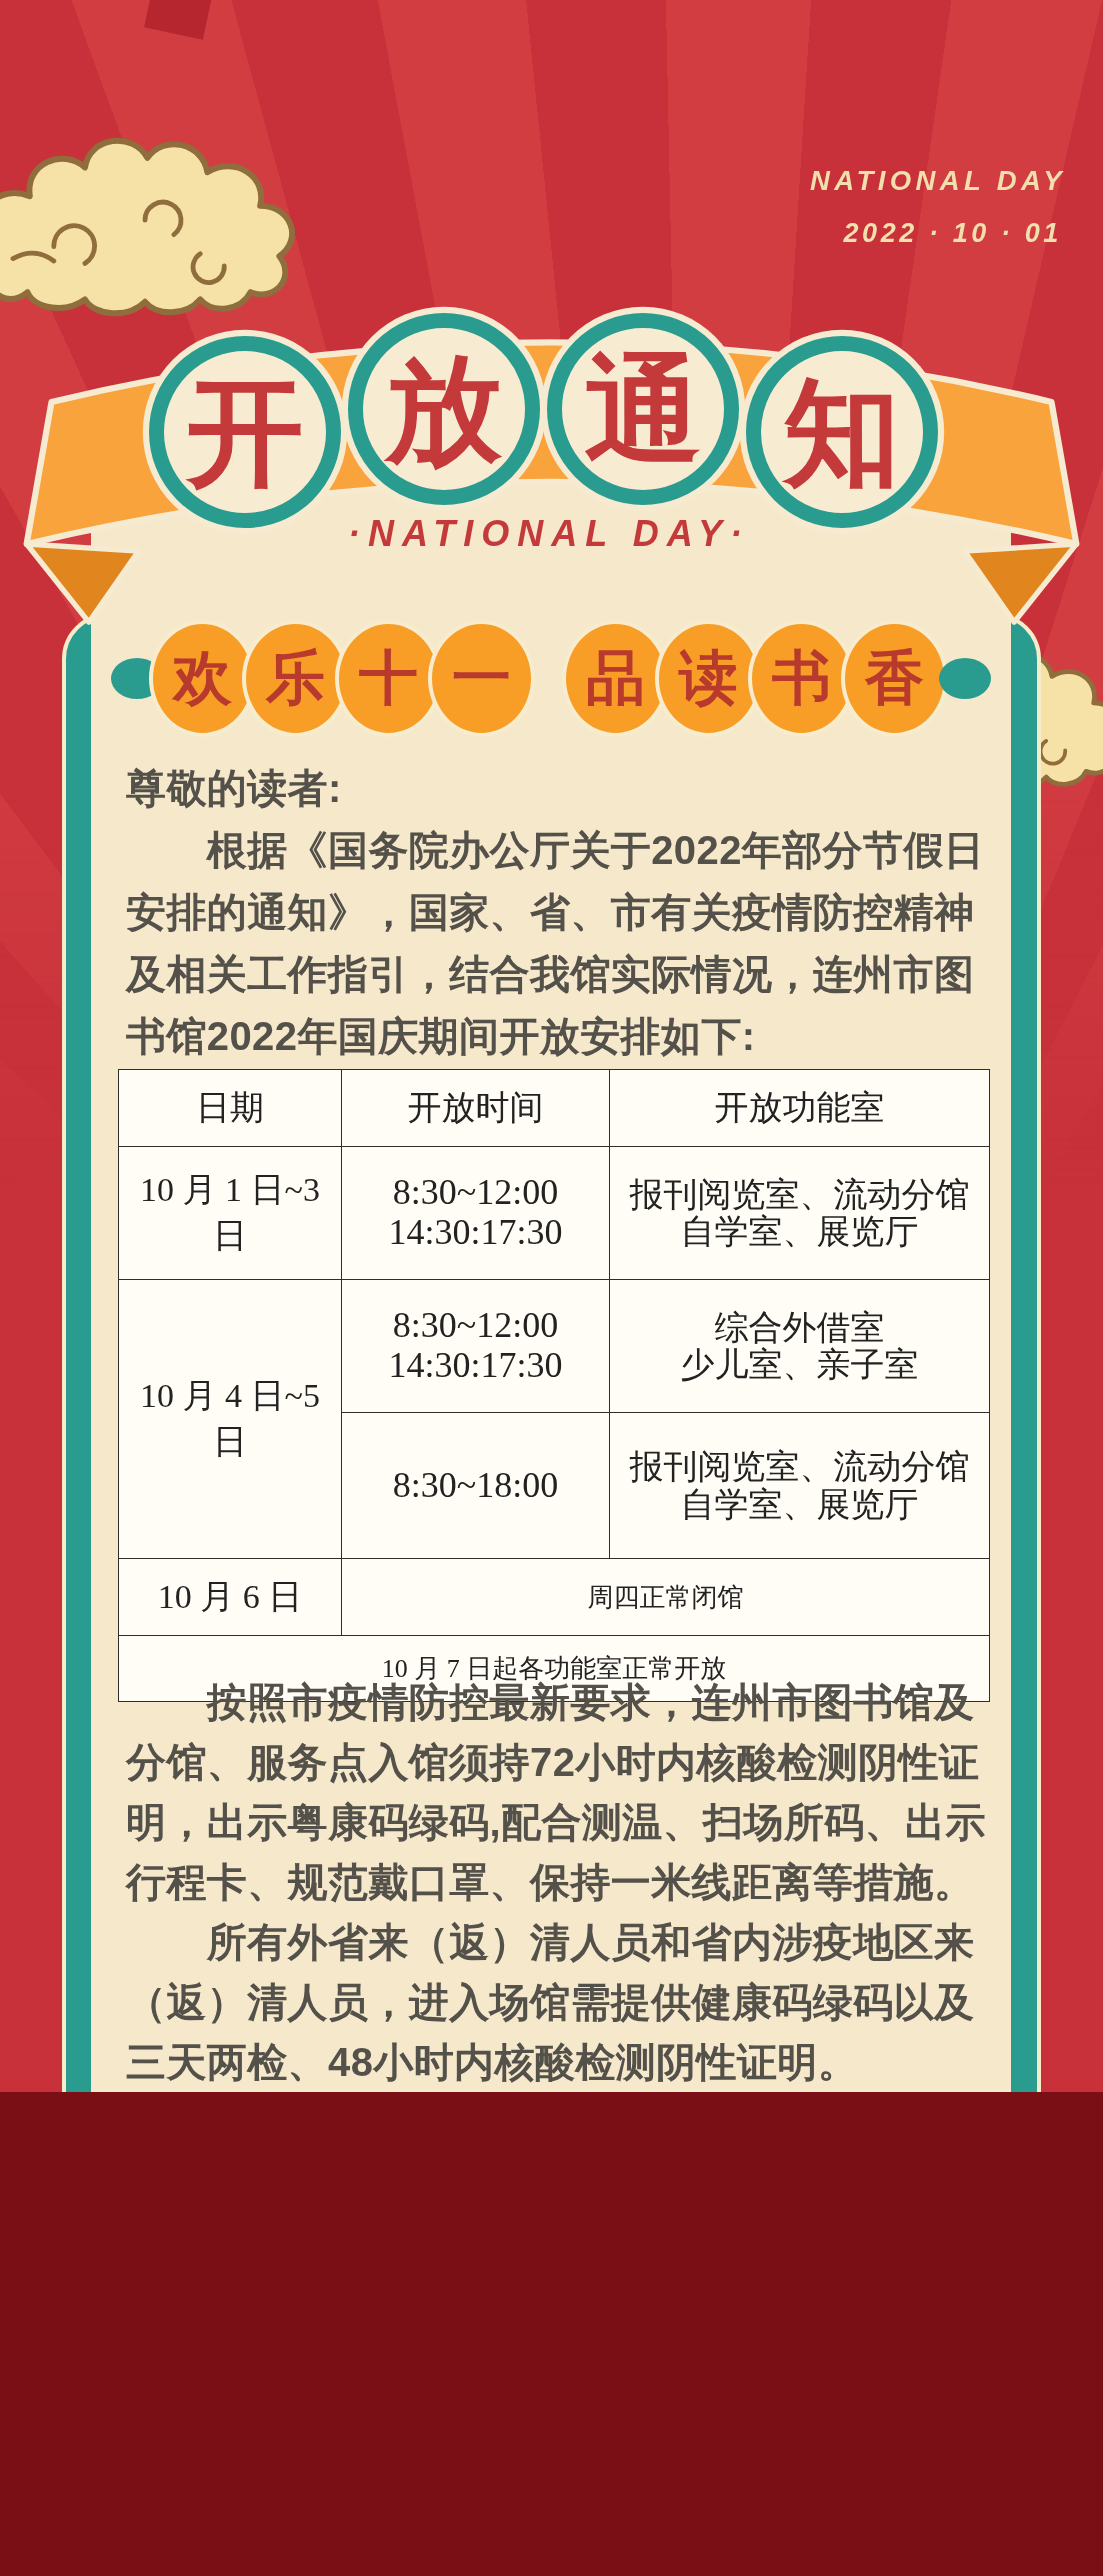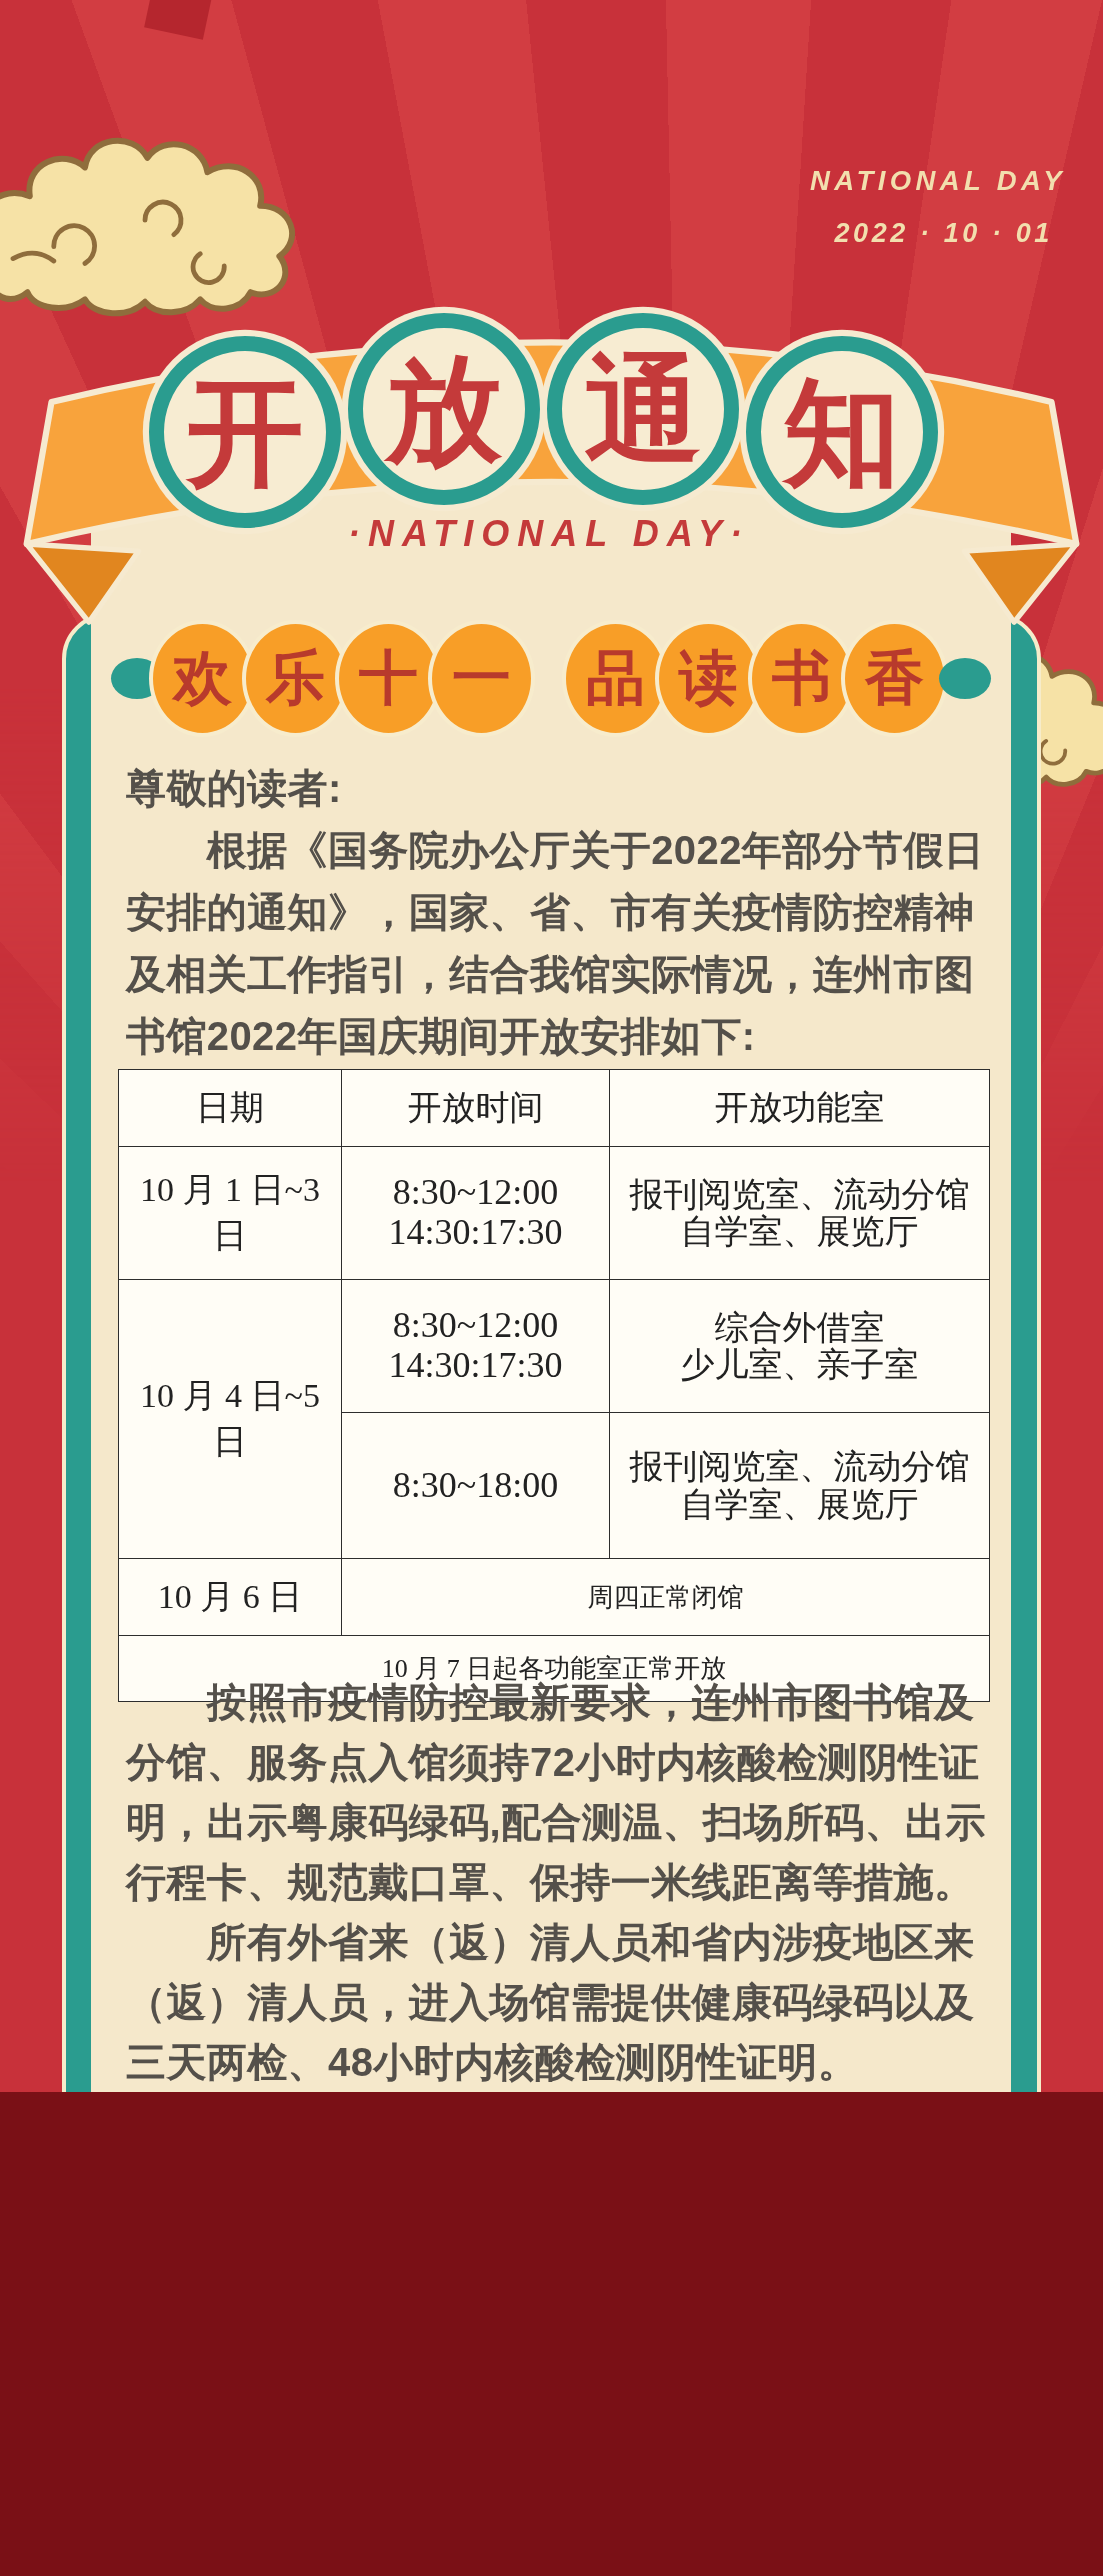--- a/index.html
+++ b/index.html
@@ -16,21 +16,21 @@
 
   
   #teal-card{position:absolute;left:62px;top:613px;width:979px;height:1858px;
     background:#2a9c8f;border:4.4px solid #f6ecca;border-radius:46px;box-sizing:border-box;}
   #cream-card{position:absolute;left:91px;top:480px;width:920px;height:1796px;
     background:#f5e8cb;border-radius:37px;}
 
   
   #natday-top{position:absolute;right:37px;top:167px;text-align:right;color:#f2dfae;
     font-style:italic;font-weight:700;letter-spacing:4.4px;font-size:27.5px;line-height:1;}
-  #natday-date{position:absolute;right:50px;top:220px;text-align:right;color:#f2dfae;
+  #natday-date{position:absolute;right:41px;top:220px;text-align:right;color:#f2dfae;
     font-style:italic;font-weight:700;letter-spacing:3.6px;font-size:27px;line-height:1;}
 
   #ribbon{position:absolute;left:0;top:258px;width:1103px;height:382px;}
   .title-circle{position:absolute;width:162px;height:162px;border-radius:50%;
     background:#f7ecd2;border:15px solid #2a9c8f;box-shadow:0 0 0 6.2px #f6ead0;
     display:flex;align-items:center;justify-content:center;}
   .title-char{font-size:117px;font-weight:900;color:#c43a3a;line-height:1;
     font-family:"Liberation Sans",sans-serif;}
   #title-subtitle{position:absolute;left:7px;top:513px;width:1084px;text-align:center;
     color:#c43a3a;font-size:36px;font-weight:800;font-style:italic;letter-spacing:8px;}

